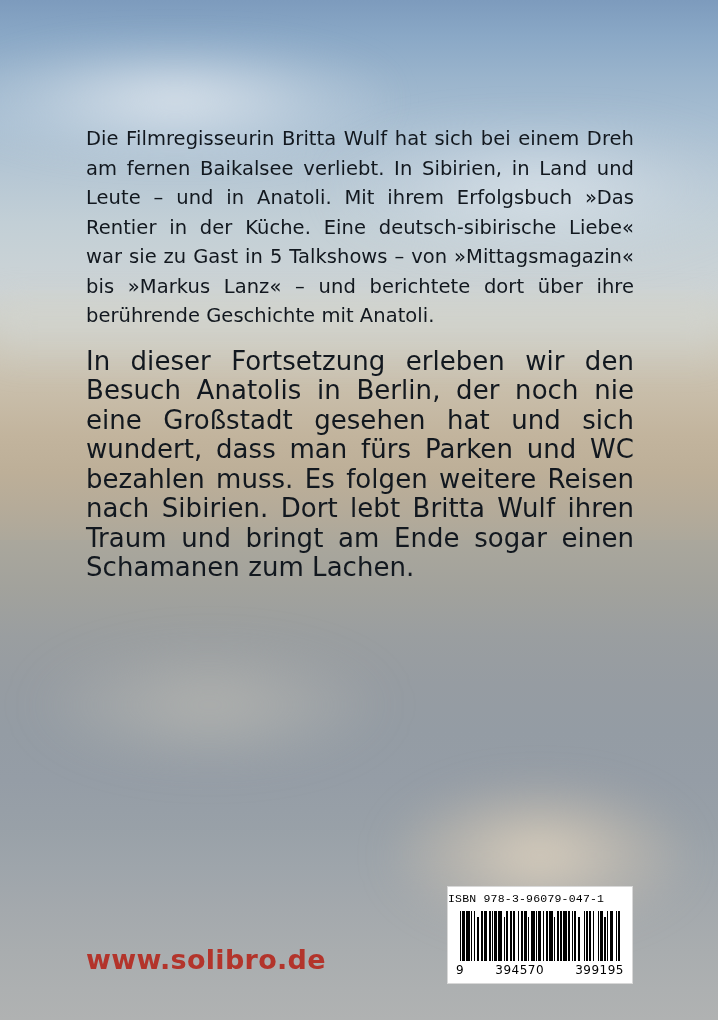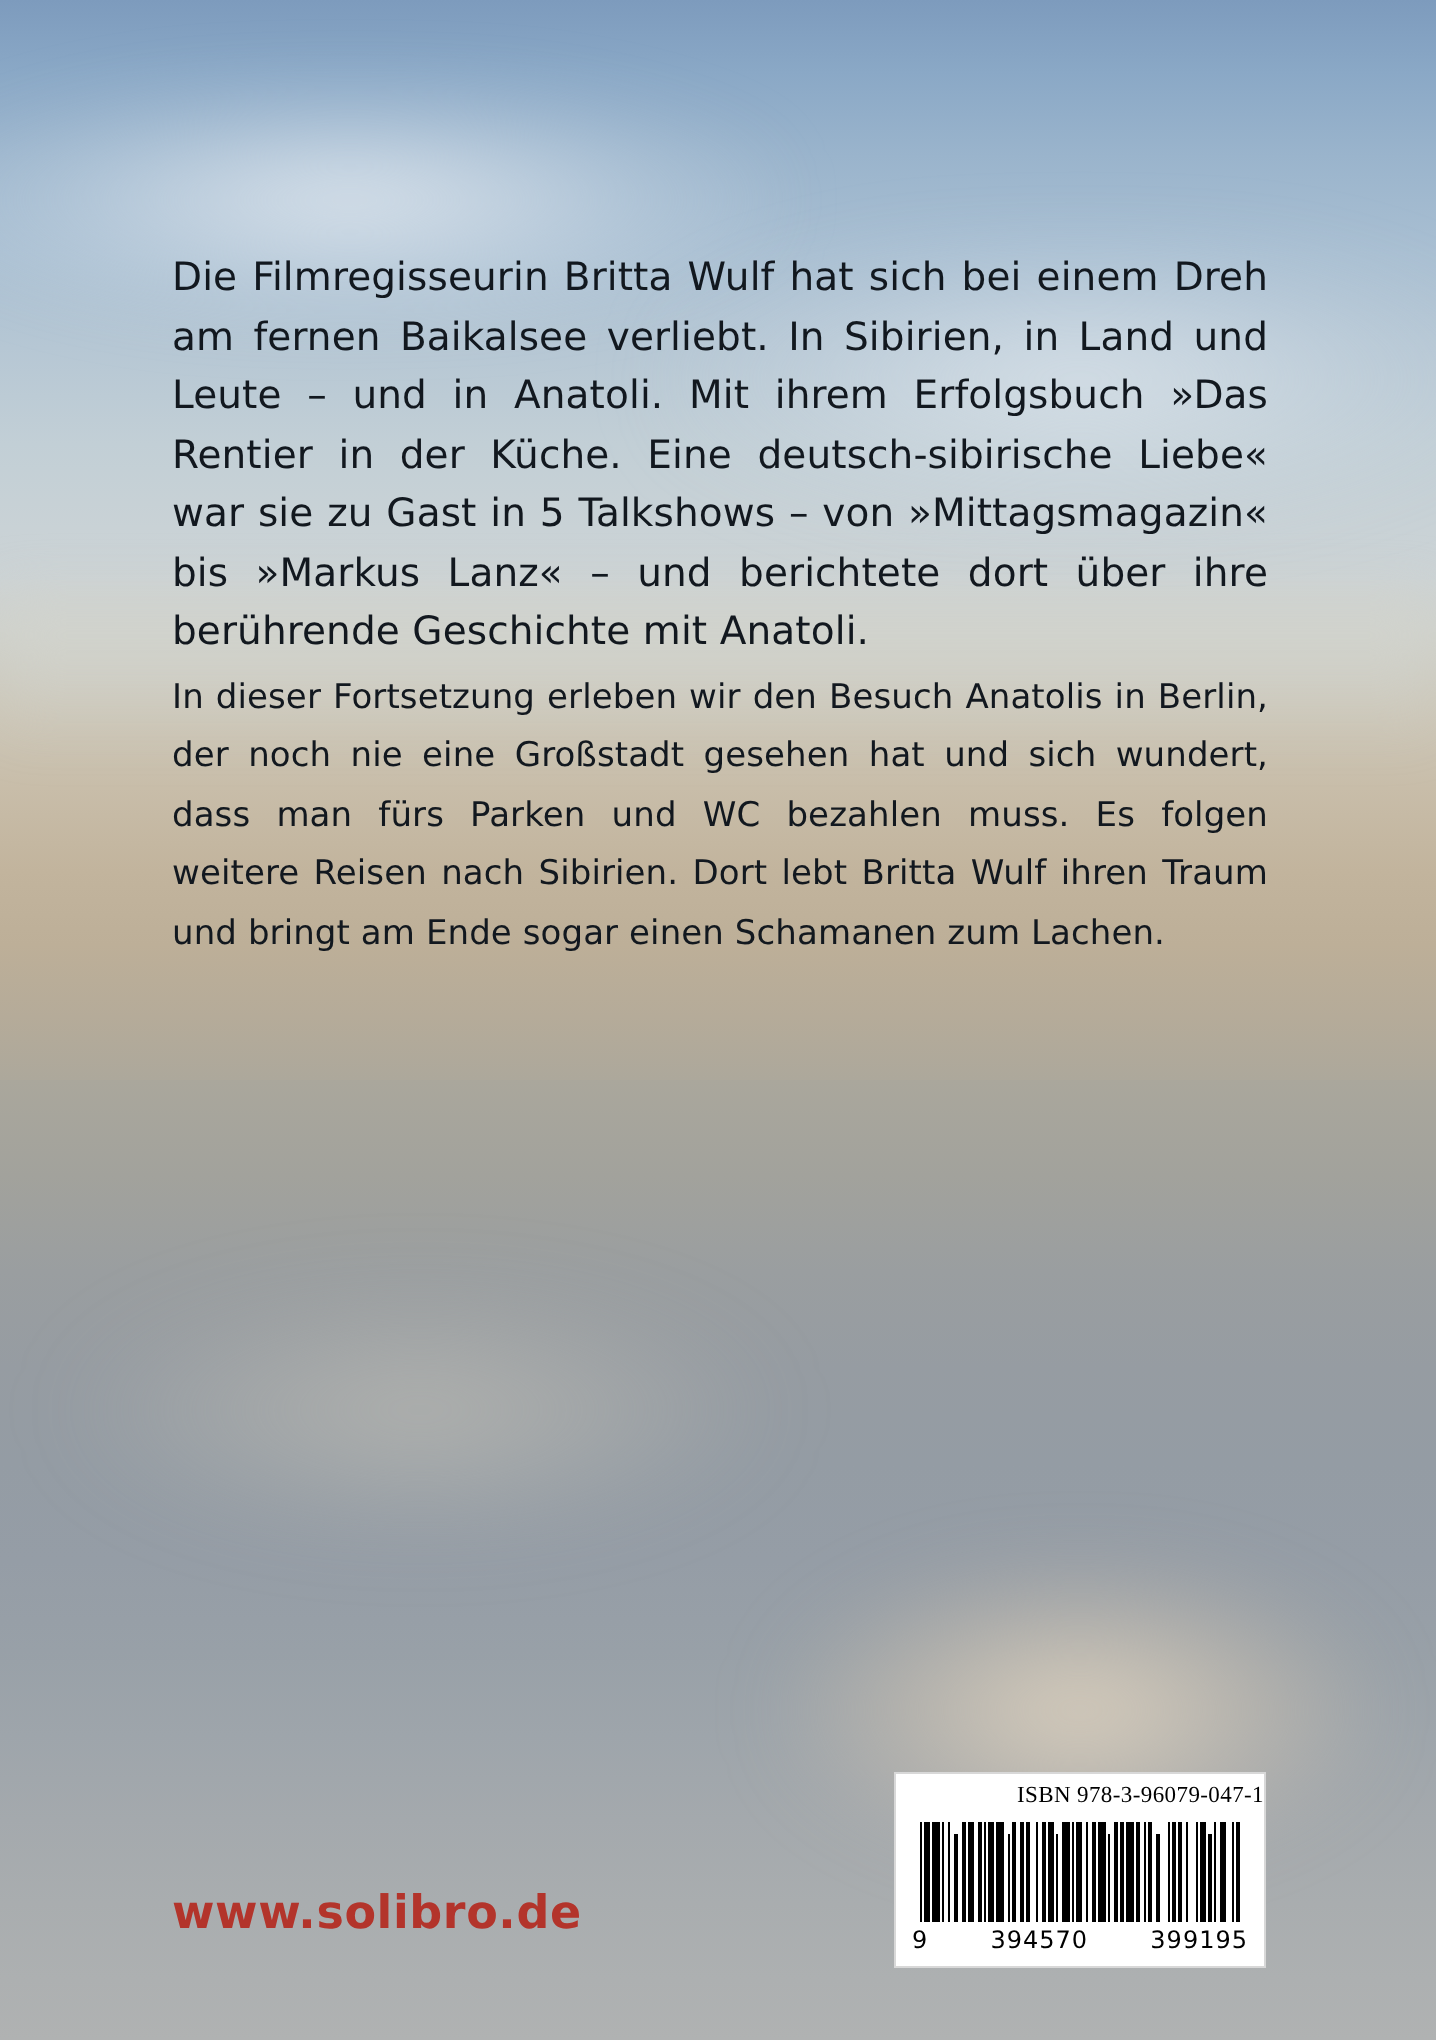--- a/index.html
+++ b/index.html
@@ -150,57 +150,57 @@
   }
   .body-text {
     margin-top: 28px;
     color: #12181f;
     font-size: 19.5px;
     line-height: 29.5px;
     text-align: justify;
     letter-spacing: 0.05px;
   }
   .body-text-2 {
-    margin-top: 4px;
+    margin-top: 16px;
     color: #12181f;
-    font-size: 17px;
+    font-size: 26px;
     line-height: 29.5px;
     text-align: justify;
     letter-spacing: 0.05px;
   }
 
   
   .website {
     position: absolute;
     left: 86px;
     top: 944px;
     color: #b3342b;
-    font-size: 23px;
+    font-size: 27px;
     font-weight: bold;
     letter-spacing: 0.3px;
   }
 
   
   .barcode-box {
     position: absolute;
     left: 447px;
     top: 886px;
     width: 186px;
     height: 98px;
     background: #ffffff;
     border: 1px solid #d8d8d8;
     box-sizing: border-box;
   }
   .isbn-text {
     position: absolute;
     left: 0;
     top: 5px;
     width: 100%;
-    text-align: right;
-    font-family: Liberation Serif, serif;
+    text-align: left;
+    font-family: Liberation Mono, monospace;
     font-size: 11.5px;
     color: #000;
     letter-spacing: 0.2px;
   }
   .bars {
     position: absolute;
     left: 12px;
     top: 24px;
     width: 162px;
     height: 50px;

